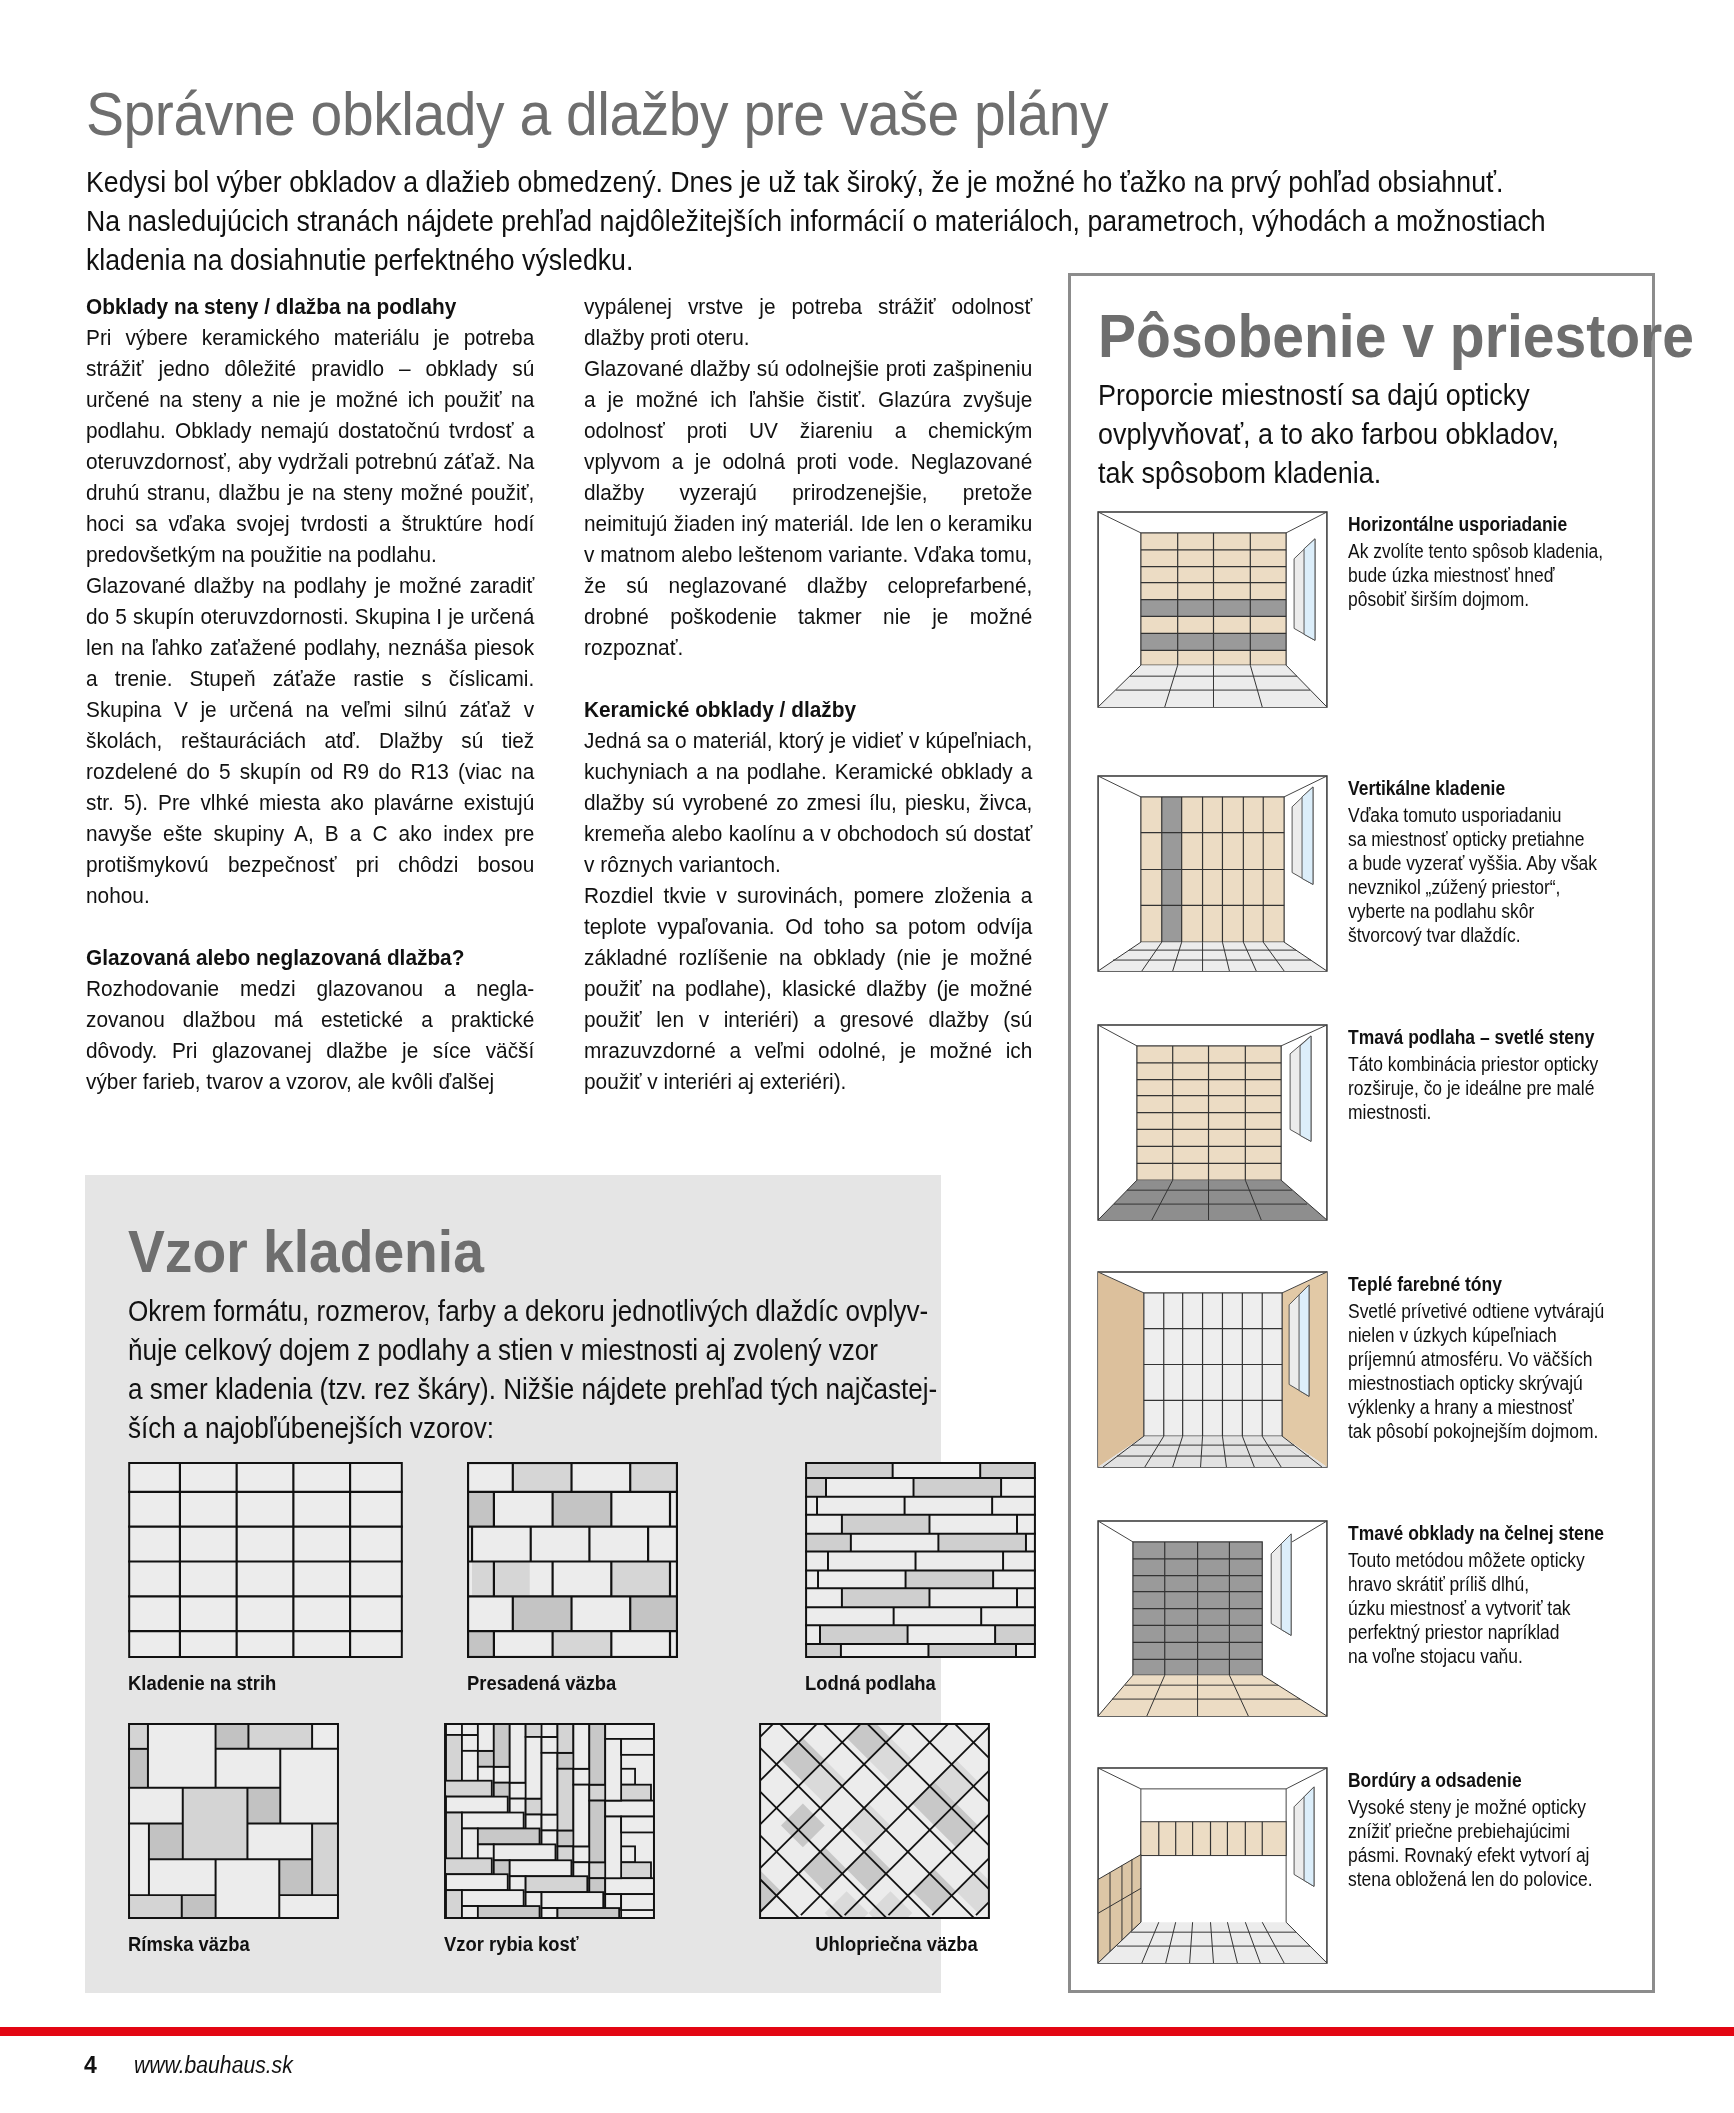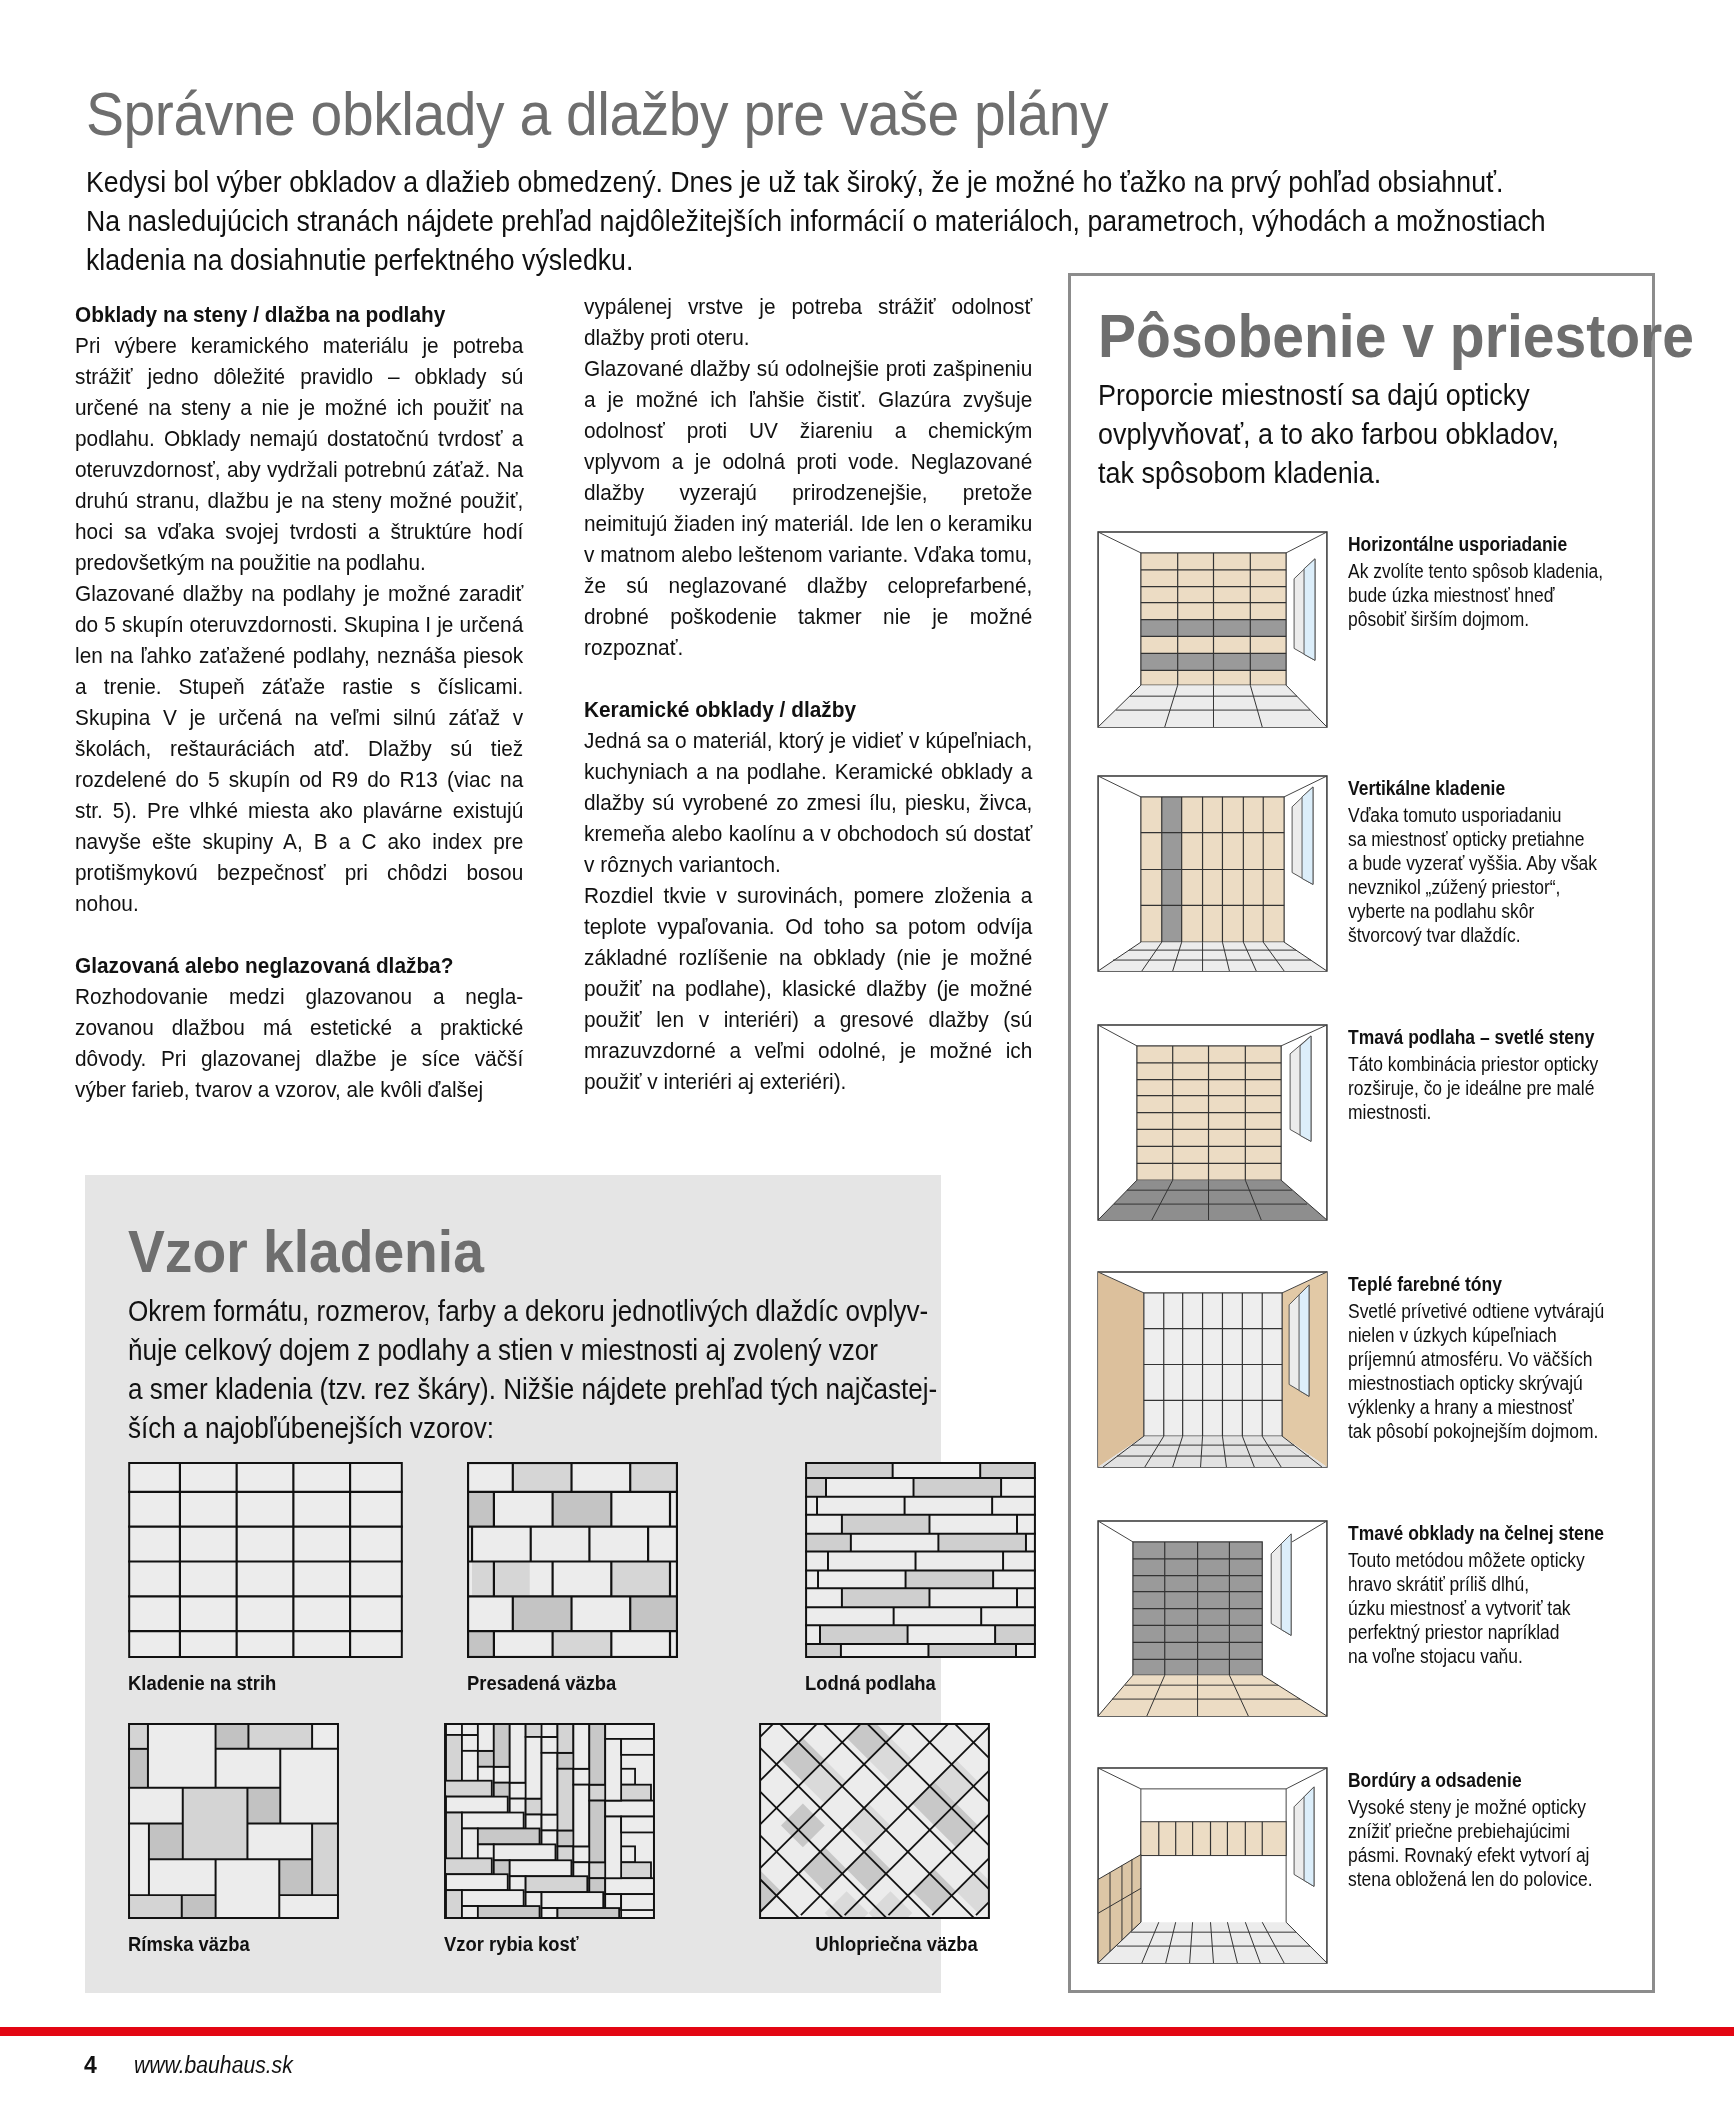--- a/index.html
+++ b/index.html
@@ -12,21 +12,21 @@
     transform: scaleX(0.92); transform-origin: left top; white-space: nowrap;
   }
   .intro {
     position: absolute; left: 86px; top: 163px; width: 1652px;
     font-size: 29px; line-height: 39px; color: #111;
     transform: scaleX(0.92); transform-origin: left top;
   }
   .intro p { white-space: nowrap; }
 
   .col { position: absolute; top: 291px; width: 448px; font-size: 22.4px; line-height: 31px; text-align: justify; }
-  .col1 { left: 75px; margin-top: 8px; }
+  .col1 { left: 86px; }
   .col2 { left: 584px; }
   .col h3 { font-size: 22.4px; font-weight: bold; line-height: 31px; }
   .col p { hyphens: manual; }
   .col .gap { height: 31px; }
   .col .txt { transform: scaleX(0.93); transform-origin: left top; width: 482px; }
 
   
   .pattern-box {
     position: absolute; left: 85px; top: 1175px; width: 856px; height: 818px;
     background: #e5e5e5;
@@ -409,21 +409,21 @@
 </div>
 
 <div class="effect-panel">
   <h2 class="effect-title">Pôsobenie v priestore</h2>
   <div class="effect-intro">
     <p>Proporcie miestností sa dajú opticky</p>
     <p>ovplyvňovať, a to ako farbou obkladov,</p>
     <p>tak spôsobom kladenia.</p>
   </div>
 
-  <div class="room" style="top:255px;">
+  <div class="room" style="top:235px;">
     <svg width="231" height="197" viewBox="0 0 232 198">
       <rect x="1" y="1" width="230" height="196" fill="#fff" stroke="#333" stroke-width="1.5"></rect>
       <line x1="1" y1="1" x2="44" y2="22" stroke="#444"></line>
         <line x1="231" y1="1" x2="190" y2="22" stroke="#444"></line>
       <rect x="44" y="22" width="146" height="133" fill="#ecdcc4"></rect>
       <rect x="44" y="89" width="146" height="17" fill="#9a9a9a"></rect>
         <rect x="44" y="123" width="146" height="17" fill="#9a9a9a"></rect>
       <g stroke="#333" stroke-width="1.2">
         <line x1="44" y1="39" x2="190" y2="39"></line>
           <line x1="44" y1="56" x2="190" y2="56"></line>

